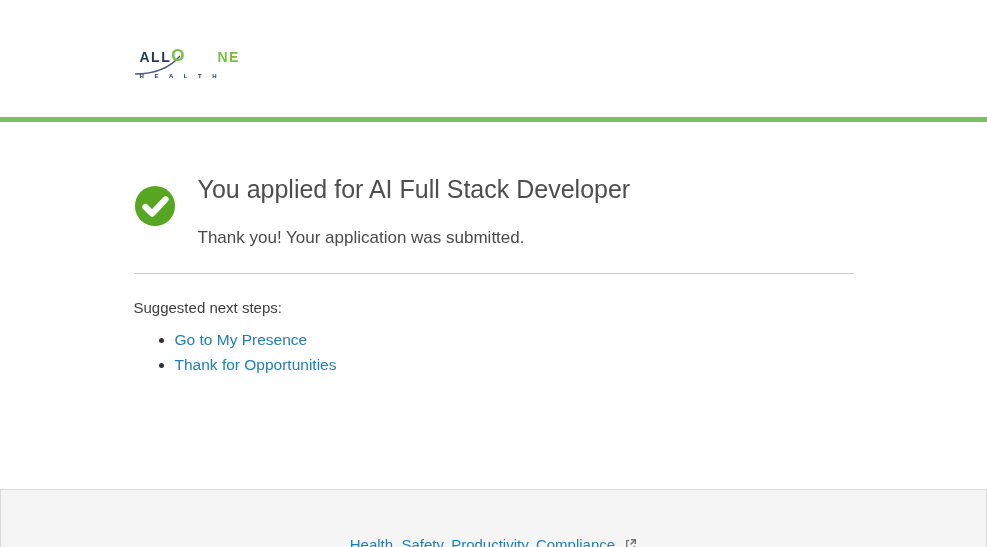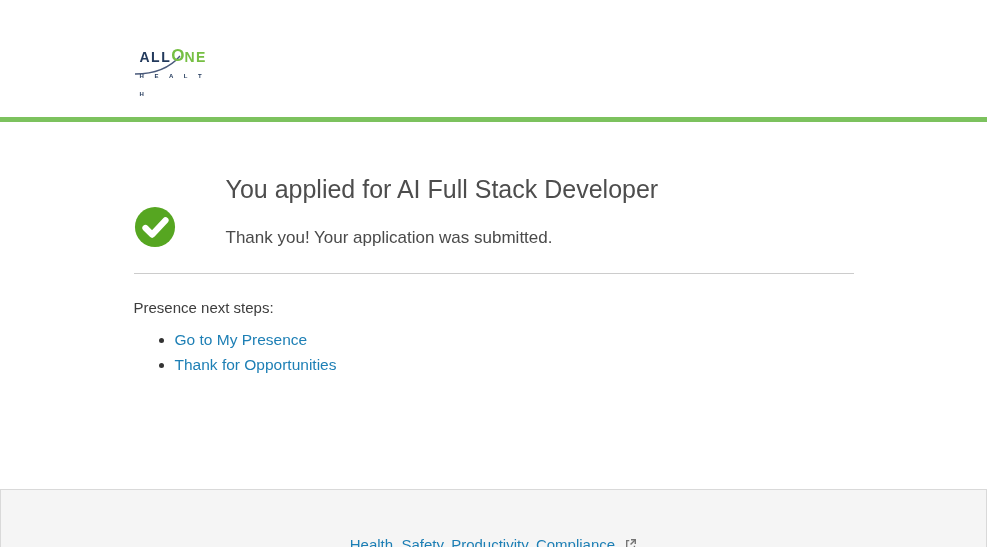--- a/index.html
+++ b/index.html
@@ -49,20 +49,21 @@
     font-weight: bold;
     font-size: 17px;
     margin: -2px 0 0 0;
     line-height: 1;
   }
   .logo-ne {
     color: #76bf43;
     font-weight: bold;
     font-size: 14px;
     letter-spacing: 1.5px;
+    padding-left: 33px;
   }
   .logo-line2 {
     position: relative;
     z-index: 2;
     color: #233a5c;
     font-weight: bold;
     font-size: 6px;
     letter-spacing: 4.5px;
     text-align: right;
     margin-top: 2px;
@@ -75,22 +76,21 @@
     z-index: 1;
   }
 
   
   .main-area {
     min-height: 367px;
     padding-top: 43px;
   }
   .confirm-row {
     display: flex;
-    align-items: flex-end;
-    gap: 28px;
+    align-items: center;
   }
   .check-icon {
     flex: 0 0 auto;
     width: 42px;
     height: 42px;
     margin-top: 0;
   }
   .confirm-text {
     margin-left: 22px;
     padding-top: 10px;
@@ -180,21 +180,21 @@
         <path d="M12 23 L19 30 L33 15" stroke="#ffffff" stroke-width="6.5" fill="none" stroke-linecap="round" stroke-linejoin="round"></path>
       </svg>
       <div class="confirm-text">
         <h1 class="confirm-heading">You applied for AI Full Stack Developer</h1>
         <p class="confirm-sub">Thank you! Your application was submitted.</p>
       </div>
     </div>
 
     <hr class="divider">
 
-    <p class="next-steps-label">Presence next steps:</p>
+    <p class="next-steps-label">Suggested next steps:</p>
 
     <ul class="next-steps-list">
       <li>
         <a>Go to My Presence</a>
       </li>
       <li>
         <a>Thank for Opportunities</a>
       </li>
     </ul>
   </div>

